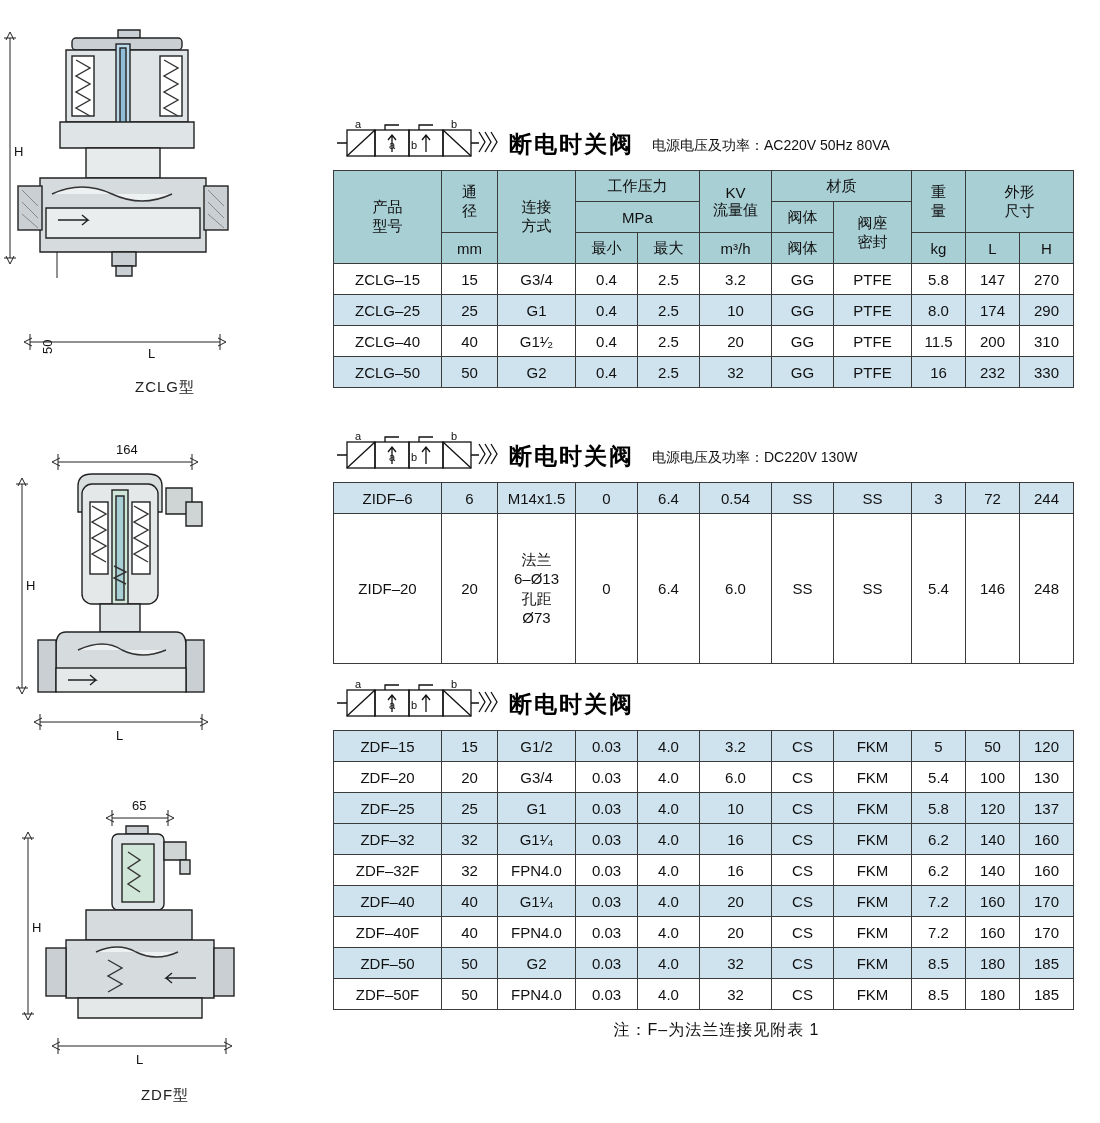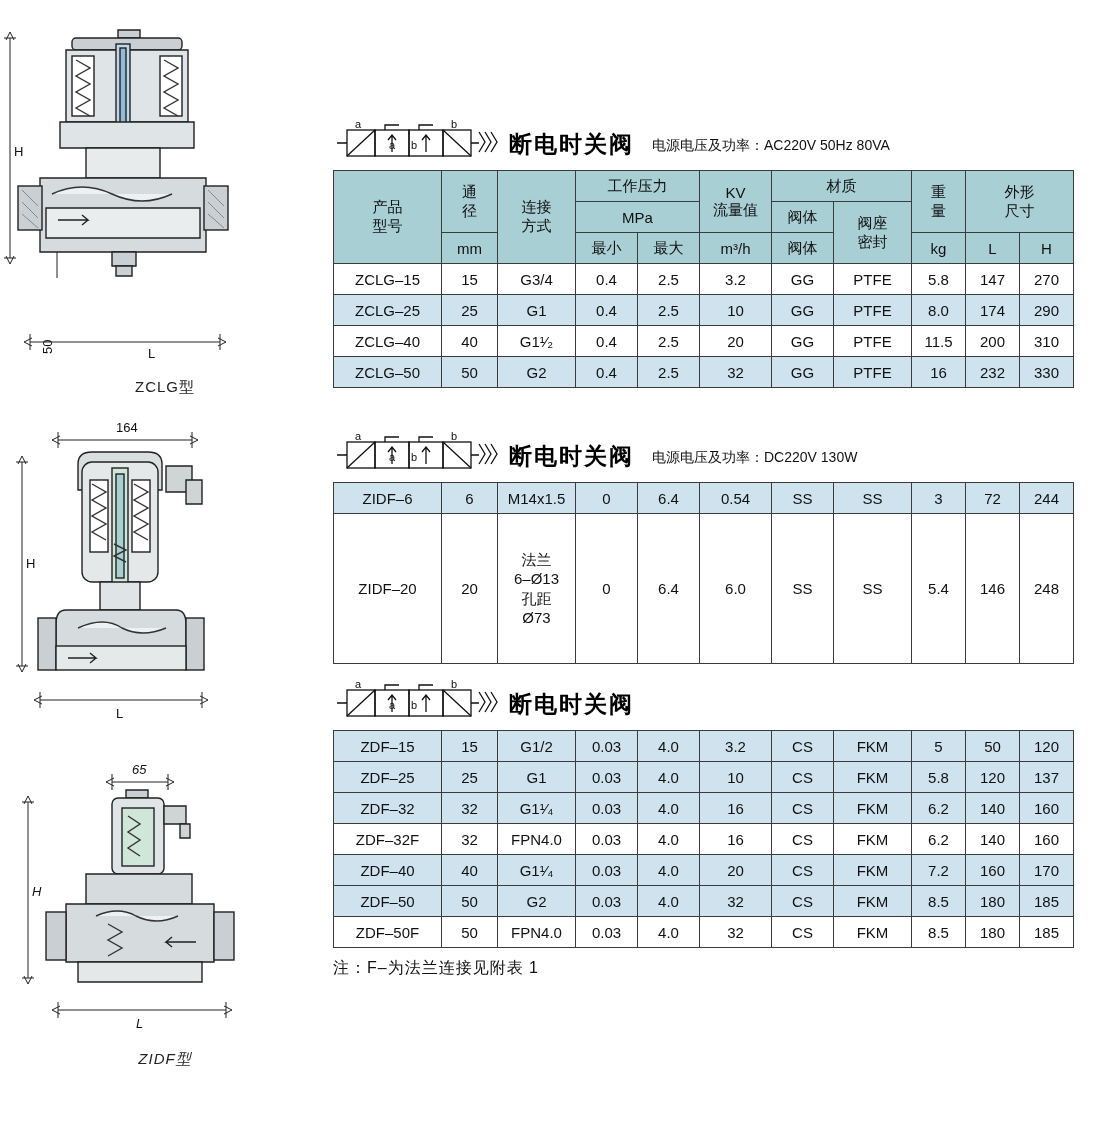--- a/index.html
+++ b/index.html
@@ -90,20 +90,21 @@
   .row-plain td { background: #ffffff; }
   .hdr-prod { font-size: 15px; line-height: 1.25; }
 
   .multiline { line-height: 1.3; font-size: 14px; }
 
   .footnote {
     font-size: 16px;
     color: #111;
     margin-top: 10px;
     letter-spacing: 1px;
+    text-align: center;
   }
 
   
   .dimtext { font-family: "Liberation Sans", sans-serif; font-size: 13px; fill: #111; }
 </style>
 </head>
 <body>
 
 <div class="drawings">
 
@@ -160,21 +161,21 @@
         <path d="M30 334 h190"></path>
         <path d="M32 330 l-8 4 l8 4"></path>
         <path d="M218 330 l8 4 l-8 4"></path>
         <path d="M30 326 v16 M220 326 v16"></path>
       </g>
       <text class="dimtext" x="148" y="350">L</text>
     </svg>
     <div class="fig-caption">ZCLG型</div>
   </div>
 
-  <div class="fig" style="top:418px;">
+  <div class="fig" style="top:440px;">
     <svg width="330" height="340" viewBox="0 0 330 340">
 
       <g stroke="#222" stroke-width="1" fill="none">
         <path d="M58 22 h134"></path>
         <path d="M60 18 l-8 4 l8 4"></path>
         <path d="M190 18 l8 4 l-8 4"></path>
         <path d="M58 14 v16 M192 14 v16"></path>
       </g>
       <text class="dimtext" x="116" y="14">164</text>
 
@@ -218,21 +219,21 @@
       <g stroke="#222" stroke-width="1" fill="none">
         <path d="M40 282 h162"></path>
         <path d="M42 278 l-8 4 l8 4"></path>
         <path d="M200 278 l8 4 l-8 4"></path>
         <path d="M40 274 v16 M202 274 v16"></path>
       </g>
       <text class="dimtext" x="116" y="300">L</text>
     </svg>
   </div>
 
-  <div class="fig" style="top:760px;font-style:italic;">
+  <div class="fig" style="top:796px;">
     <svg width="330" height="290" viewBox="0 0 330 290">
 
       <g stroke="#222" stroke-width="1" fill="none">
         <path d="M112 22 h56"></path>
         <path d="M114 18 l-8 4 l8 4"></path>
         <path d="M166 18 l8 4 l-8 4"></path>
         <path d="M112 14 v16 M168 14 v16"></path>
       </g>
       <text class="dimtext" x="132" y="14">65</text>
 
@@ -268,21 +269,21 @@
       <text class="dimtext" x="32" y="136">H</text>
 
       <g stroke="#222" stroke-width="1" fill="none">
         <path d="M58 250 h168"></path>
         <path d="M60 246 l-8 4 l8 4"></path>
         <path d="M224 246 l8 4 l-8 4"></path>
         <path d="M58 242 v16 M226 242 v16"></path>
       </g>
       <text class="dimtext" x="136" y="268">L</text>
     </svg>
-    <div class="fig-caption">ZIDF型</div>
+    <div class="fig-caption">ZDF型</div>
   </div>
 </div>
 
 <div class="content">
 
   <div class="block" style="top:118px;">
     <div class="block-head">
       <div class="symbol">
         <svg width="170" height="48" viewBox="0 0 170 48">
           <g stroke="#111" fill="none" stroke-width="1.3">
@@ -548,20 +549,33 @@
           <td>G1/2</td>
           <td>0.03</td>
           <td>4.0</td>
           <td>3.2</td>
           <td>CS</td>
           <td>FKM</td>
           <td>5</td>
           <td>50</td>
           <td>120</td>
         </tr>
+        <tr class="row-plain">
+          <td>ZDF–20</td>
+          <td>20</td>
+          <td>G3/4</td>
+          <td>0.03</td>
+          <td>4.0</td>
+          <td>6.0</td>
+          <td>CS</td>
+          <td>FKM</td>
+          <td>5.4</td>
+          <td>100</td>
+          <td>130</td>
+        </tr>
         <tr class="row-alt">
           <td>ZDF–25</td>
           <td>25</td>
           <td>G1</td>
           <td>0.03</td>
           <td>4.0</td>
           <td>10</td>
           <td>CS</td>
           <td>FKM</td>
           <td>5.8</td>
@@ -600,20 +614,33 @@
           <td>G1¹⁄₄</td>
           <td>0.03</td>
           <td>4.0</td>
           <td>20</td>
           <td>CS</td>
           <td>FKM</td>
           <td>7.2</td>
           <td>160</td>
           <td>170</td>
         </tr>
+        <tr class="row-plain">
+          <td>ZDF–40F</td>
+          <td>40</td>
+          <td>FPN4.0</td>
+          <td>0.03</td>
+          <td>4.0</td>
+          <td>20</td>
+          <td>CS</td>
+          <td>FKM</td>
+          <td>7.2</td>
+          <td>160</td>
+          <td>170</td>
+        </tr>
         <tr class="row-alt">
           <td>ZDF–50</td>
           <td>50</td>
           <td>G2</td>
           <td>0.03</td>
           <td>4.0</td>
           <td>32</td>
           <td>CS</td>
           <td>FKM</td>
           <td>8.5</td>

